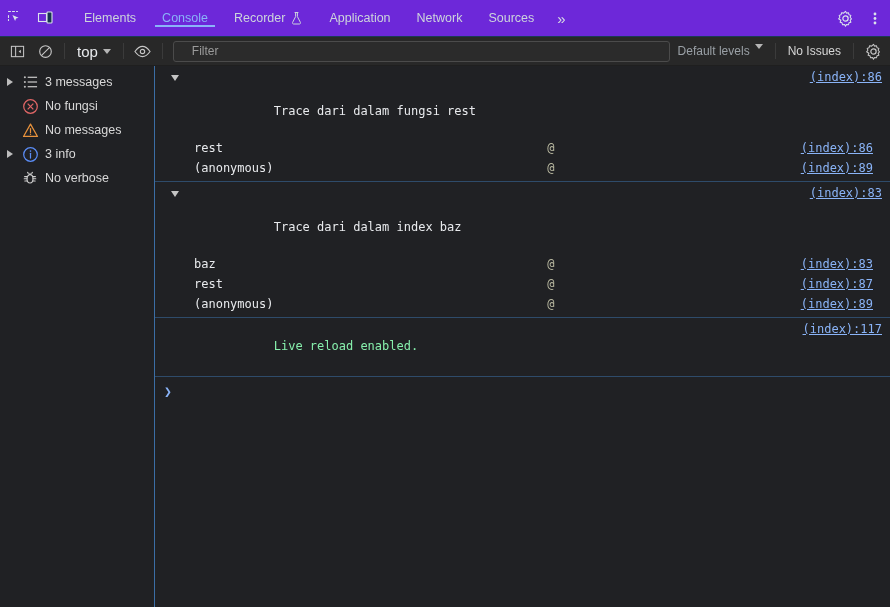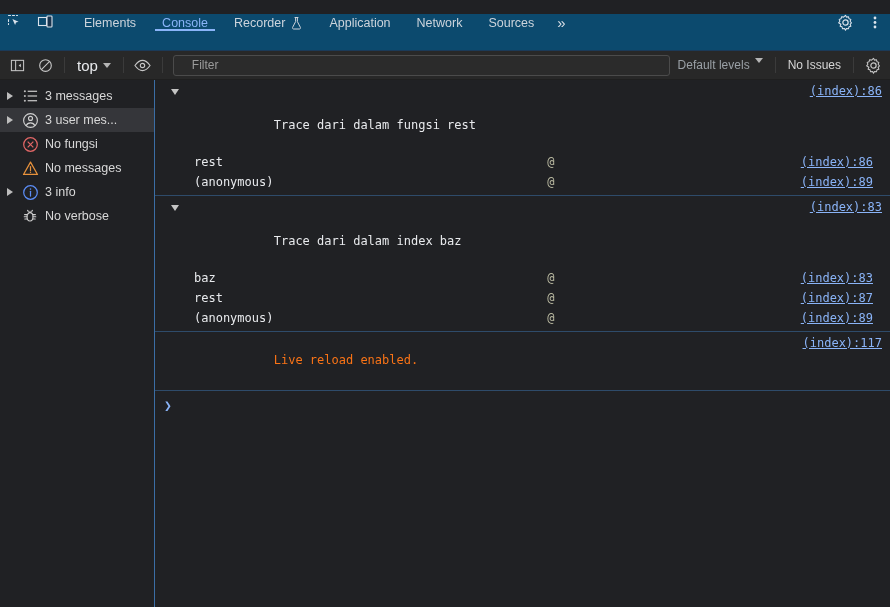--- a/index.html
+++ b/index.html
@@ -20,26 +20,25 @@
     position: relative;
     background: #202124;
     display: flex;
     flex-direction: column;
   }
 
   
   .tabbar {
     height: 36px;
     min-height: 36px;
-    background: #0c4a6e;
-    display: flex;
-    align-items: flex-start;
+    background: #6d28d9;
+    display: flex;
+    align-items: center;
     position: relative;
     border-bottom: 1px solid #1b3a58;
-    margin-top: 14px;
   }
   .tb-iconbtn {
     width: 30px;
     display: flex;
     align-items: center;
     justify-content: center;
     color: #cfd8e3;
   }
   .tb-iconbtn svg { display:block; }
   .tb-sep {
@@ -265,21 +264,21 @@
   }
   .stack-at {
     color: #b8b8a0;
     padding-right: 4px;
   }
   .stack-link {
     color: #8ab4f8;
     text-decoration: underline;
   }
   .plain-msg {
-    color: #f97316;
+    color: #86efac;
     white-space: pre;
     padding-left: 32px;
   }
   .prompt-row {
     display: flex;
     align-items: center;
     padding: 4px 0 4px 0;
     height: 20px;
   }
   .prompt-arrow {
@@ -418,33 +417,20 @@
               <rect x="5" y="1.3" width="10" height="1.4" fill="#bdbdbd"></rect>
             <circle cx="2" cy="7" r="1.1" fill="#bdbdbd"></circle>
               <rect x="5" y="6.3" width="10" height="1.4" fill="#bdbdbd"></rect>
             <circle cx="2" cy="12" r="1.1" fill="#bdbdbd"></circle>
               <rect x="5" y="11.3" width="10" height="1.4" fill="#bdbdbd"></rect>
           </svg>
         </span>
         <span class="side-label">3 messages</span>
       </div>
 
-      <div class="side-item selected">
-        <span class="side-arrow">
-            <span class="tri"></span>
-          </span>
-        <span class="side-icon">
-          <svg width="17" height="17" viewBox="0 0 18 18" fill="none">
-            <circle cx="9" cy="9" r="7.3" stroke="#d0d0d0" stroke-width="1.2"></circle>
-            <circle cx="9" cy="6.8" r="2.1" stroke="#d0d0d0" stroke-width="1.2"></circle>
-            <path d="M4.4 14.6c0.8-2 2.5-3.1 4.6-3.1s3.8 1.1 4.6 3.1" stroke="#d0d0d0" stroke-width="1.2"></path>
-          </svg>
-        </span>
-        <span class="side-label">3 user mes...</span>
-      </div>
 
       <div class="side-item">
         <span class="side-arrow"></span>
         <span class="side-icon">
           <svg width="17" height="17" viewBox="0 0 18 18" fill="none">
             <circle cx="9" cy="9" r="7.2" stroke="#e06666" stroke-width="1.3"></circle>
             <path d="M6 6l6 6M12 6l-6 6" stroke="#e06666" stroke-width="1.3"></path>
           </svg>
         </span>
         <span class="side-label">No fungsi</span>

